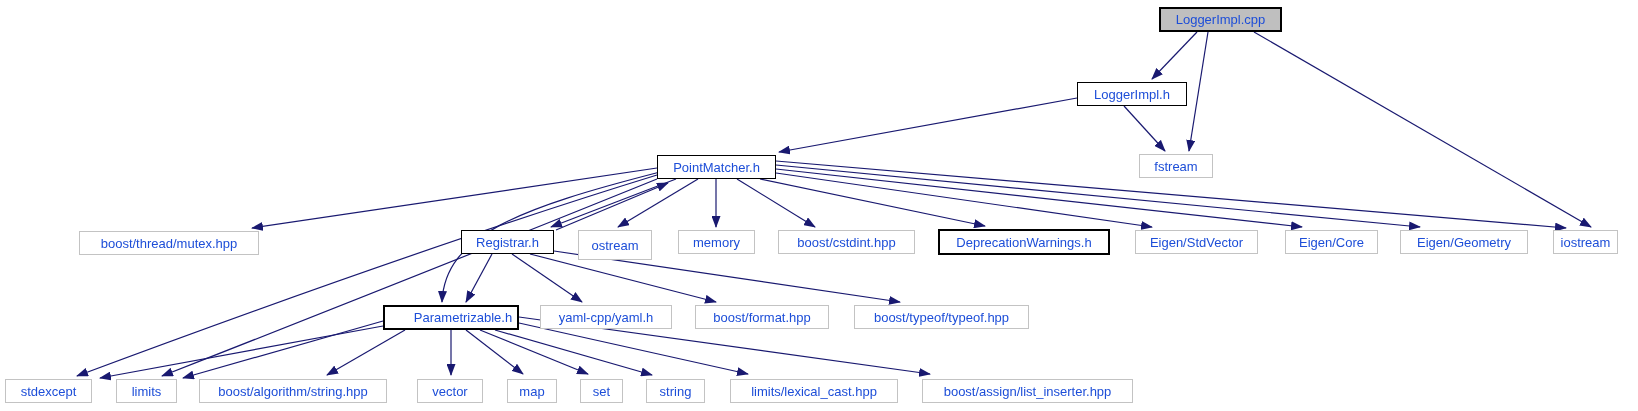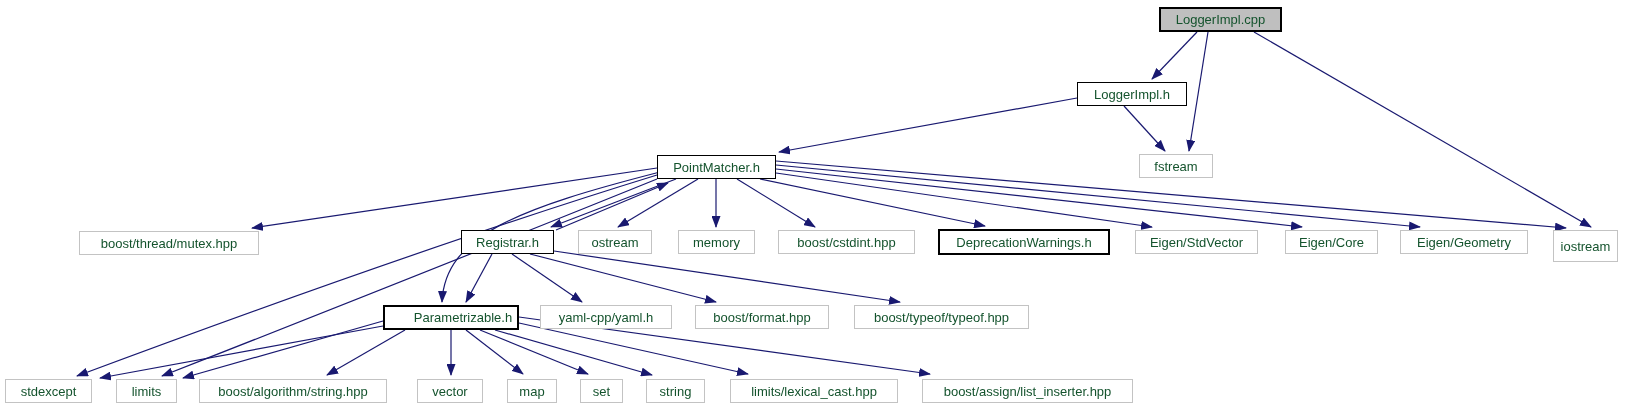--- a/index.html
+++ b/index.html
@@ -8,21 +8,21 @@
     width:1638px;height:411px;
     background:#ffffff;
     font-family:"Liberation Sans", sans-serif;
     overflow:hidden;
   }
   #edge-svg{position:absolute;left:0;top:0;width:1638px;height:411px;}
   .node{
     position:absolute;
     box-sizing:border-box;
     display:flex;align-items:center;justify-content:center;
-    font-size:13px;line-height:1;color:#14532d;
+    font-size:13px;line-height:1;color:#1d4ed8;
     background:#ffffff;
     white-space:nowrap;
     z-index:2;
   }
   .node.ext{border:1px solid #c3c3c3;}
   .node.doc{border:1px solid #000000;text-align:right;}
   .node.doc-bold{border:2px solid #000000;}
   .node.current{border:2px solid #000000;background:#bfbfbf;}
 </style>
 </head>
@@ -70,28 +70,28 @@
         <path d="M519,317 L930,374" fill="none" stroke="#191970" stroke-width="1.2" marker-end="url(#arrowhead)"></path>
       </g>
   </svg>
   <div id="nodes">
       <div class="node current" style="left: 1159px; top: 7px; width: 123px; height: 25px;">LoggerImpl.cpp</div>
       <div class="node doc" style="left: 1077px; top: 82px; width: 110px; height: 24px;">LoggerImpl.h</div>
       <div class="node ext" style="left: 1139px; top: 154px; width: 74px; height: 24px;">fstream</div>
       <div class="node doc" style="left: 657px; top: 155px; width: 119px; height: 24px;">PointMatcher.h</div>
       <div class="node ext" style="left: 79px; top: 231px; width: 180px; height: 24px;">boost/thread/mutex.hpp</div>
       <div class="node doc" style="left: 461px; top: 230px; width: 93px; height: 24px;">Registrar.h</div>
-      <div class="node ext" style="left: 578px; top: 230px; width: 74px; height: 24px;">ostream</div>
+      <div class="node ext" style="left: 578px; top: 230px; width: 74px; height: 30px;">ostream</div>
       <div class="node ext" style="left: 678px; top: 230px; width: 77px; height: 24px;">memory</div>
       <div class="node ext" style="left: 778px; top: 230px; width: 137px; height: 24px;">boost/cstdint.hpp</div>
       <div class="node doc-bold" style="left: 938px; top: 229px; width: 172px; height: 26px;">DeprecationWarnings.h</div>
       <div class="node ext" style="left: 1135px; top: 230px; width: 123px; height: 24px;">Eigen/StdVector</div>
       <div class="node ext" style="left: 1285px; top: 230px; width: 93px; height: 24px;">Eigen/Core</div>
       <div class="node ext" style="left: 1400px; top: 230px; width: 128px; height: 24px;">Eigen/Geometry</div>
-      <div class="node ext" style="left: 1553px; top: 230px; width: 65px; height: 32px;">iostream</div>
+      <div class="node ext" style="left: 1553px; top: 230px; width: 65px; height: 24px;">iostream</div>
       <div class="node doc-bold" style="left: 383px; top: 305px; width: 136px; height: 25px; padding-left: 24px;">Parametrizable.h</div>
       <div class="node ext" style="left: 540px; top: 305px; width: 132px; height: 24px;">yaml-cpp/yaml.h</div>
       <div class="node ext" style="left: 695px; top: 305px; width: 134px; height: 24px;">boost/format.hpp</div>
       <div class="node ext" style="left: 854px; top: 305px; width: 175px; height: 24px;">boost/typeof/typeof.hpp</div>
       <div class="node ext" style="left: 5px; top: 379px; width: 87px; height: 24px;">stdexcept</div>
       <div class="node ext" style="left: 116px; top: 379px; width: 61px; height: 24px;">limits</div>
       <div class="node ext" style="left: 199px; top: 379px; width: 188px; height: 24px;">boost/algorithm/string.hpp</div>
       <div class="node ext" style="left: 417px; top: 379px; width: 66px; height: 24px;">vector</div>
       <div class="node ext" style="left: 507px; top: 379px; width: 50px; height: 24px;">map</div>
       <div class="node ext" style="left: 580px; top: 379px; width: 43px; height: 24px;">set</div>

